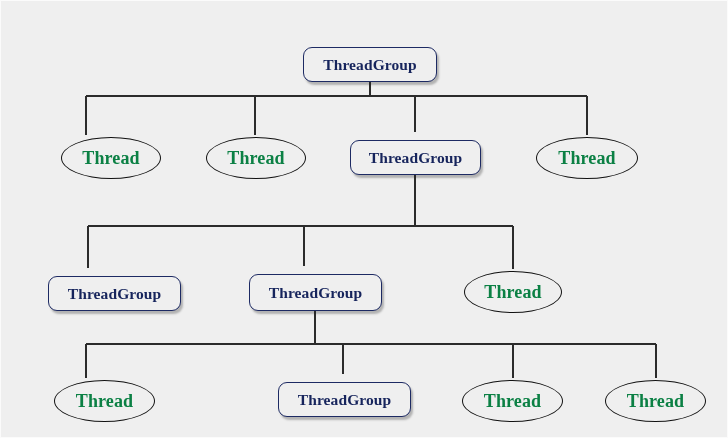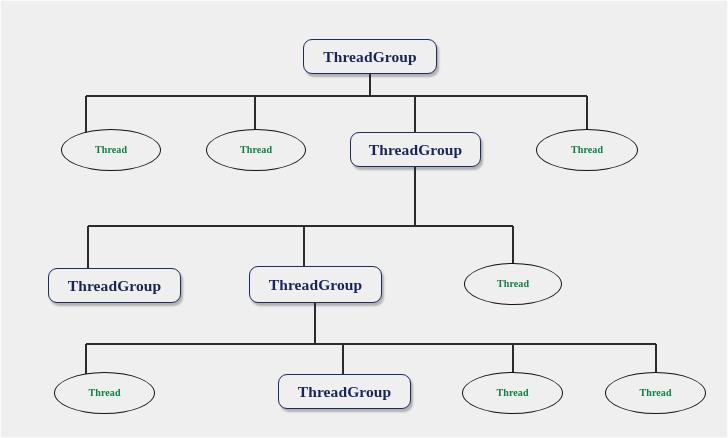--- a/index.html
+++ b/index.html
@@ -26,38 +26,39 @@
     pointer-events: none;
   }
   .node {
     position: absolute;
     display: flex;
     align-items: center;
     justify-content: center;
     box-sizing: border-box;
     text-align: right;
     white-space: nowrap;
+    margin-top: 8px;
   }
   .node-group {
     background: #efefef;
     border: 1.6px solid #1d2a63;
     border-radius: 9px;
     color: #16245c;
     font-weight: bold;
     font-size: 15.5px;
     letter-spacing: 0.1px;
     box-shadow: 2px 3px 2px rgba(40,40,40,0.30);
   }
   .node-thread {
     background: #efefef;
     border: 1.6px solid #111111;
     border-radius: 50%;
     color: #0b8044;
     font-weight: bold;
-    font-size: 10px;
+    font-size: 18px;
     letter-spacing: 0.1px;
   }
   .node-label {
     display: block;
     line-height: 1;
     transform: translateY(-0.5px);
   }
 </style>
 </head>
 <body>

